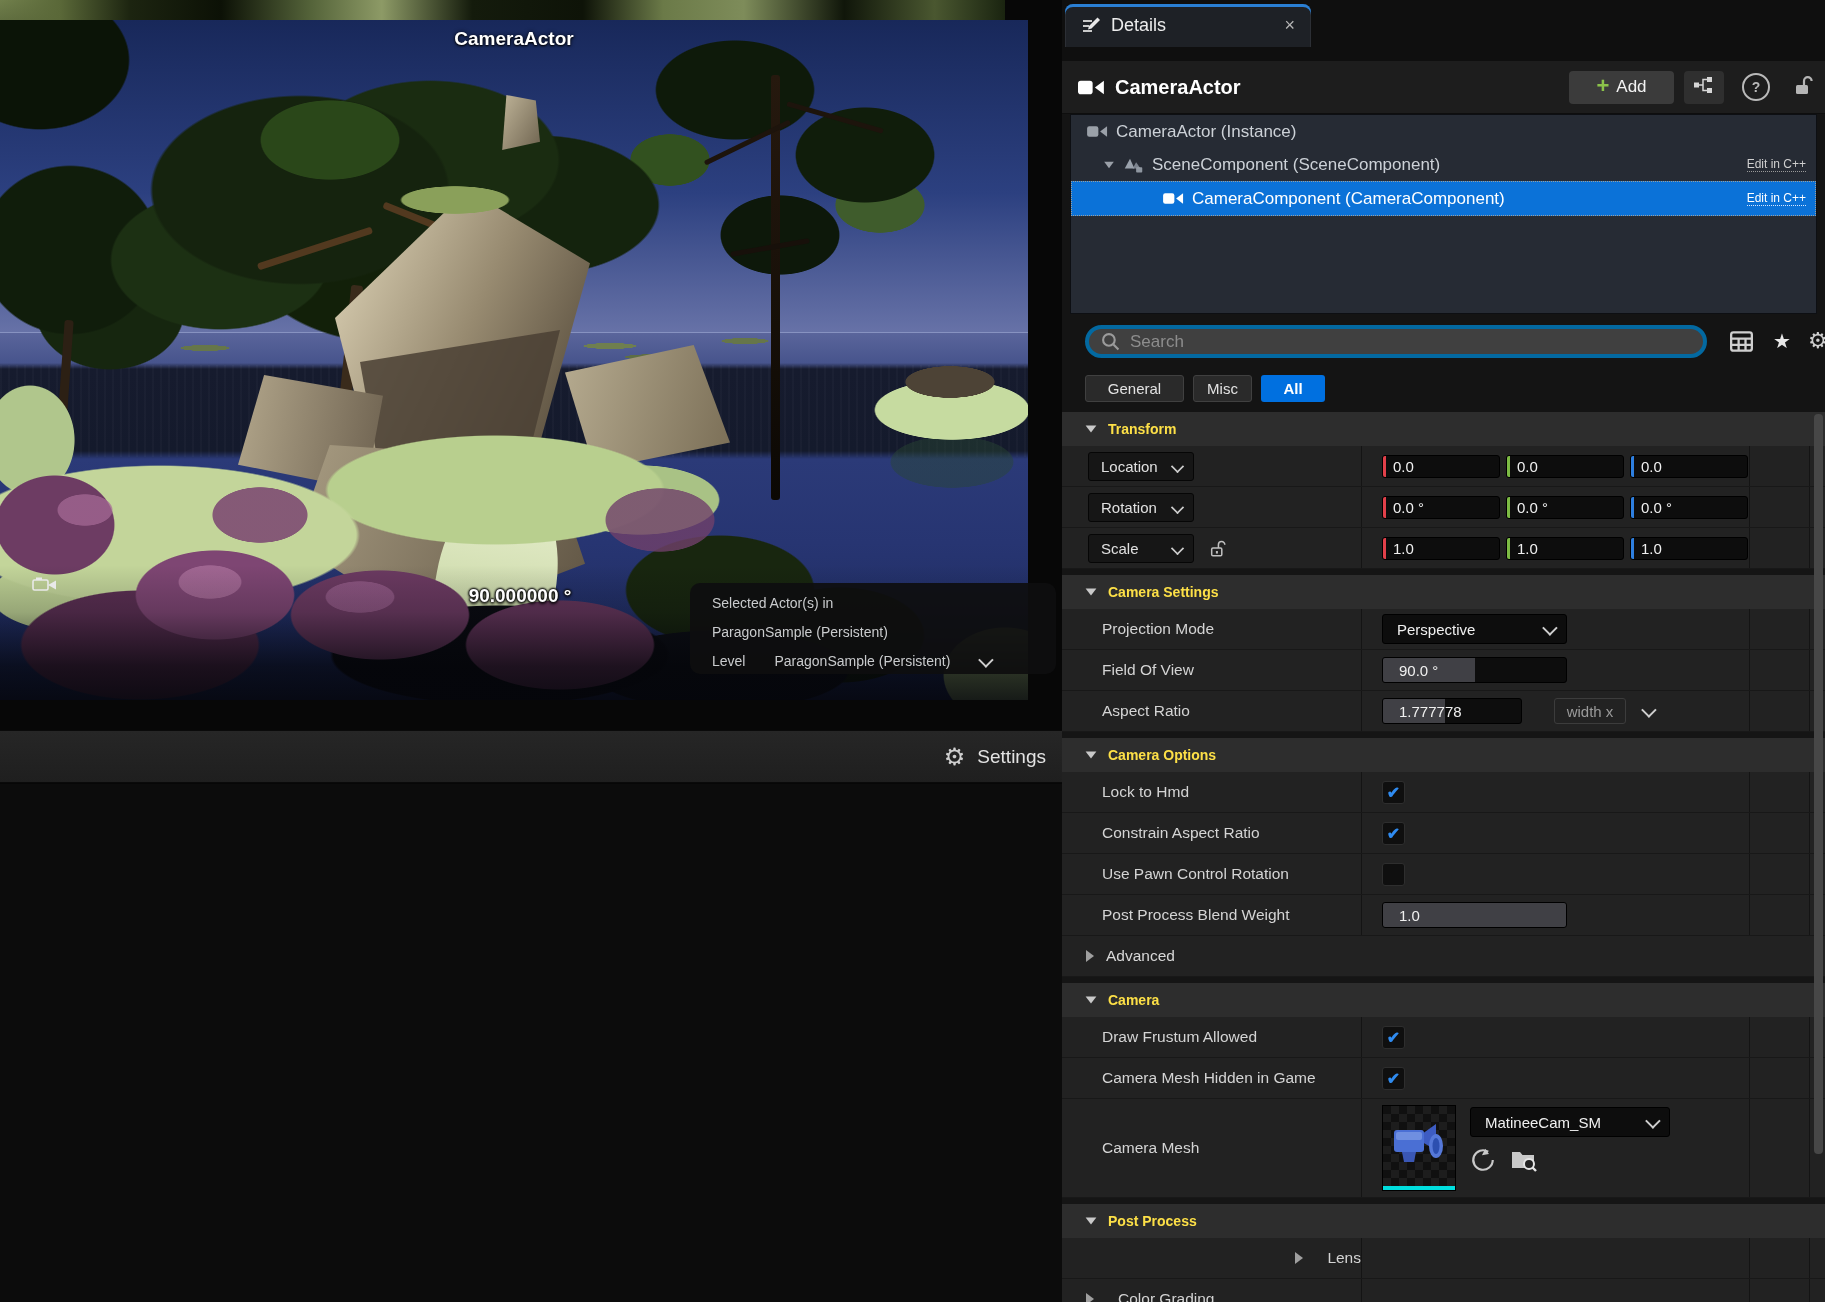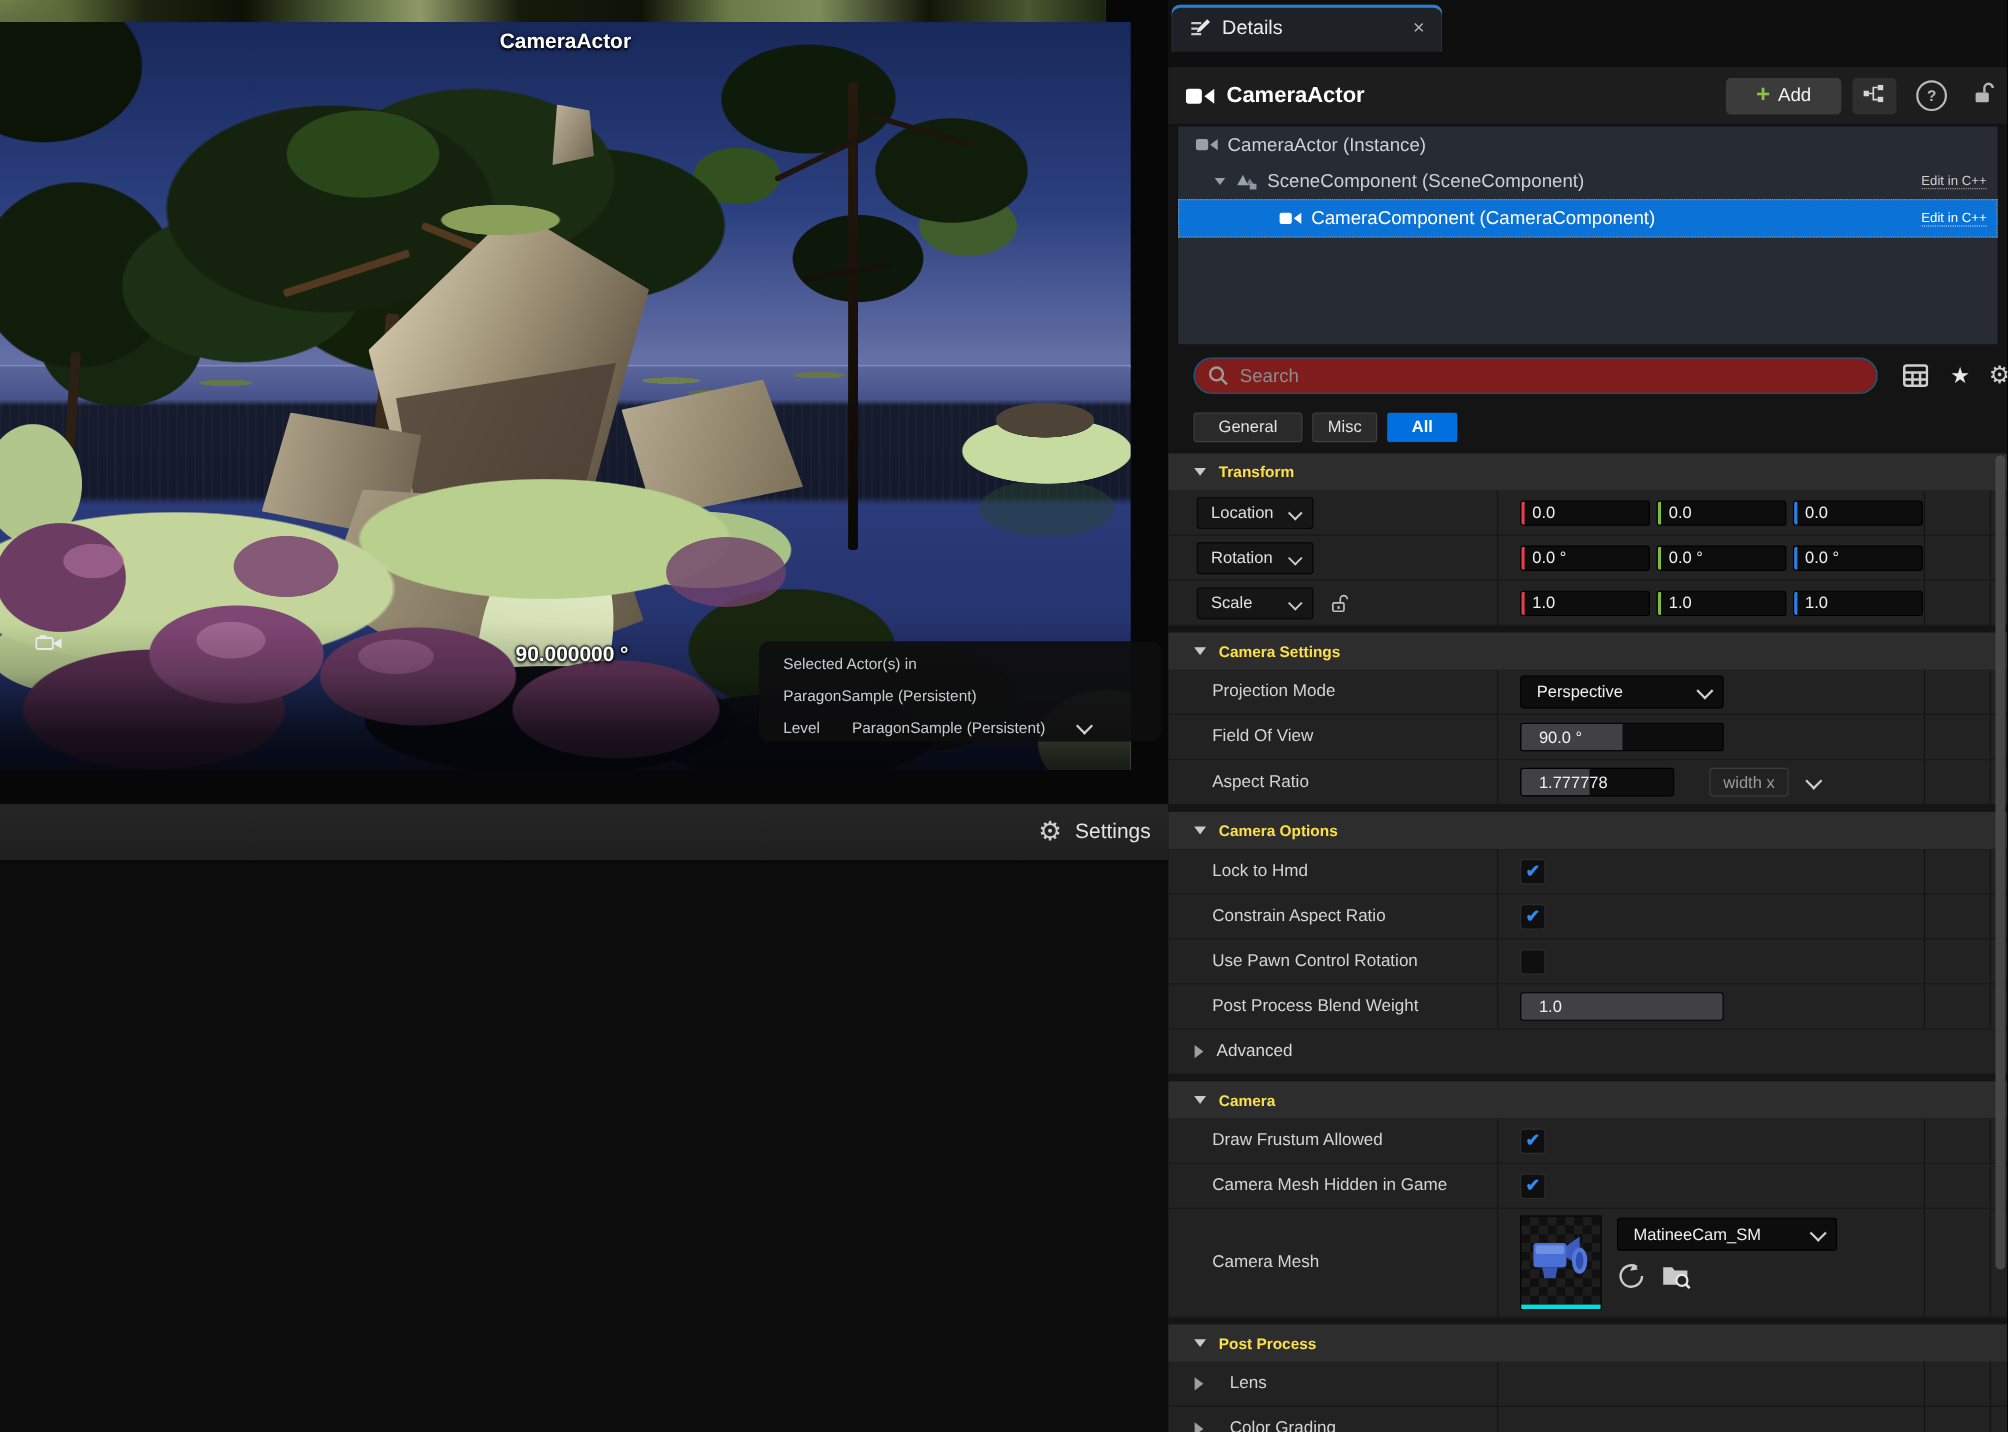--- a/index.html
+++ b/index.html
@@ -118,22 +118,22 @@
   .trow .link{margin-left:auto;margin-right:10px;font-size:12px;color:#cfcfcf;border-bottom:1px dotted #9a9a9a;}
   .trow.sel{height:35px;background:var(--selection_blue,#0b72d8);color:#fff;
        outline:1px dotted rgba(250,190,120,.6);outline-offset:-1px;}
   .trow.sel .link{color:#fff;border-bottom-color:#d9e8ff;}
   .tri-d{width:0;height:0;border-left:6px solid transparent;border-right:6px solid transparent;
        border-top:8px solid #9aa0a8;display:inline-block;}
   .tri-r{width:0;height:0;border-top:6px solid transparent;border-bottom:6px solid transparent;
        border-left:8px solid #9f9f9f;display:inline-block;}
   
   #searchrow{height:54px;flex:none;position:relative;background:#141414;}
-  #searchpill{position:absolute;left:23px;top:10px;width:622px;height:33px;background:#7f1d1d;
-       border:1px solid #0369a1;border-radius:17px;display:flex;align-items:center;box-sizing:border-box;}
+  #searchpill{position:absolute;left:23px;top:10px;width:622px;height:33px;background:#404040;
+       border:4px solid #0369a1;border-radius:17px;display:flex;align-items:center;box-sizing:border-box;}
   #searchpill .ph{margin-left:10px;color:#8d8d8d;font-size:17px;}
   #gridicon{position:absolute;left:668px;top:16px;}
   #staricon{position:absolute;left:711px;top:14px;color:#e8e8e8;font-size:20px;}
   #gearicon{position:absolute;left:746px;top:13px;color:#cfcfcf;font-size:22px;}
   #filterrow{height:43px;flex:none;position:relative;background:#141414;}
   .fbtn{position:absolute;top:6px;height:27px;background:#2a2a2a;border:1px solid #404040;border-radius:3px;
        color:#e2e2e2;font-size:15px;display:flex;align-items:center;justify-content:center;box-sizing:border-box;}
   .fbtn.active{background:var(--accent_blue,#0070e0);border-color:transparent;color:#fff;font-weight:600;}
   
   #props{flex:1;background:#151515;position:relative;overflow:hidden;}
@@ -599,21 +599,21 @@
             <div></div>
         </div>
       </div>
 
       <div class="sec" style="margin-bottom:0;">
         <div class="sechdr">
           <span class="tri-d"></span>
           <b>Post Process</b>
         </div>
         <div class="prow">
-          <div class="c1" style="padding-left:24px;gap:12px;">
+          <div class="c1" style="padding-left:24px;gap:12px;justify-content:flex-end;">
             <span class="tri-r"></span>
             <span style="margin-left:12px;">Lens</span>
           </div>
           <div class="c2"></div>
             <div class="c3"></div>
             <div></div>
         </div>
         <div class="prow">
           <div class="c1" style="padding-left:24px;gap:12px;">
             <span class="tri-r"></span>

